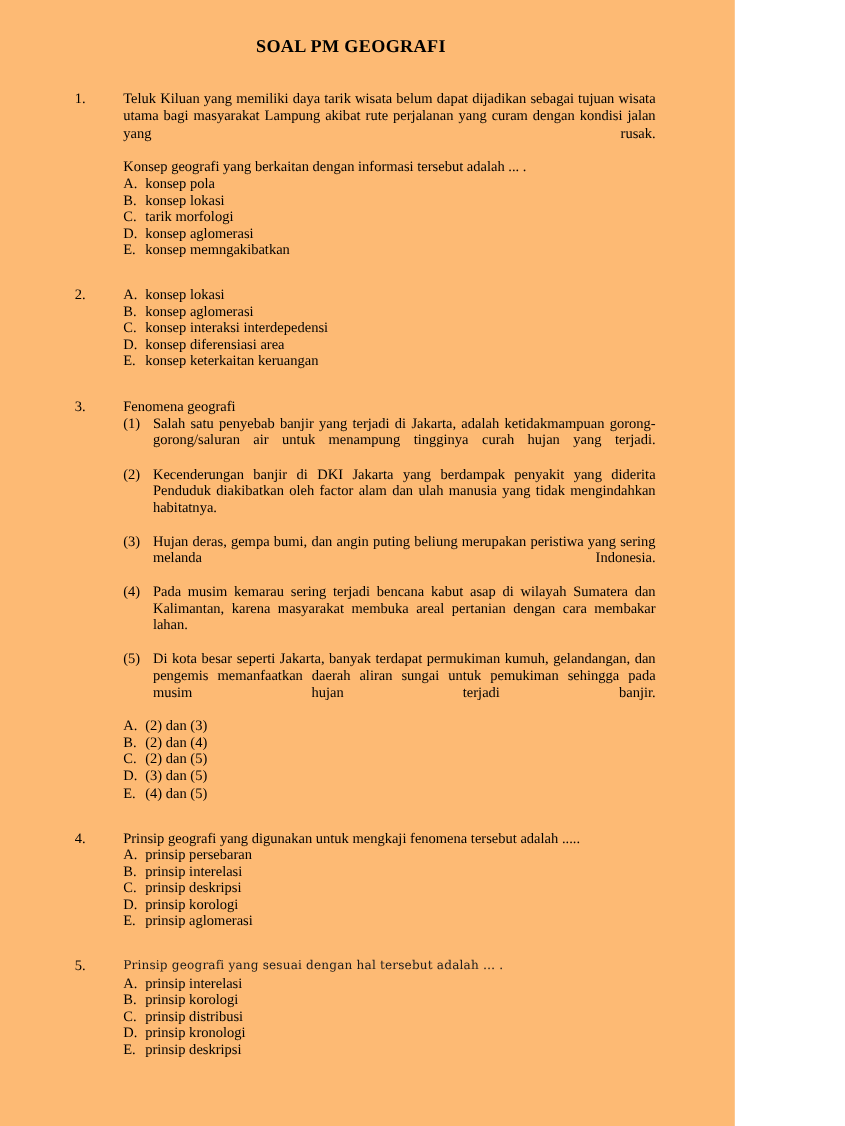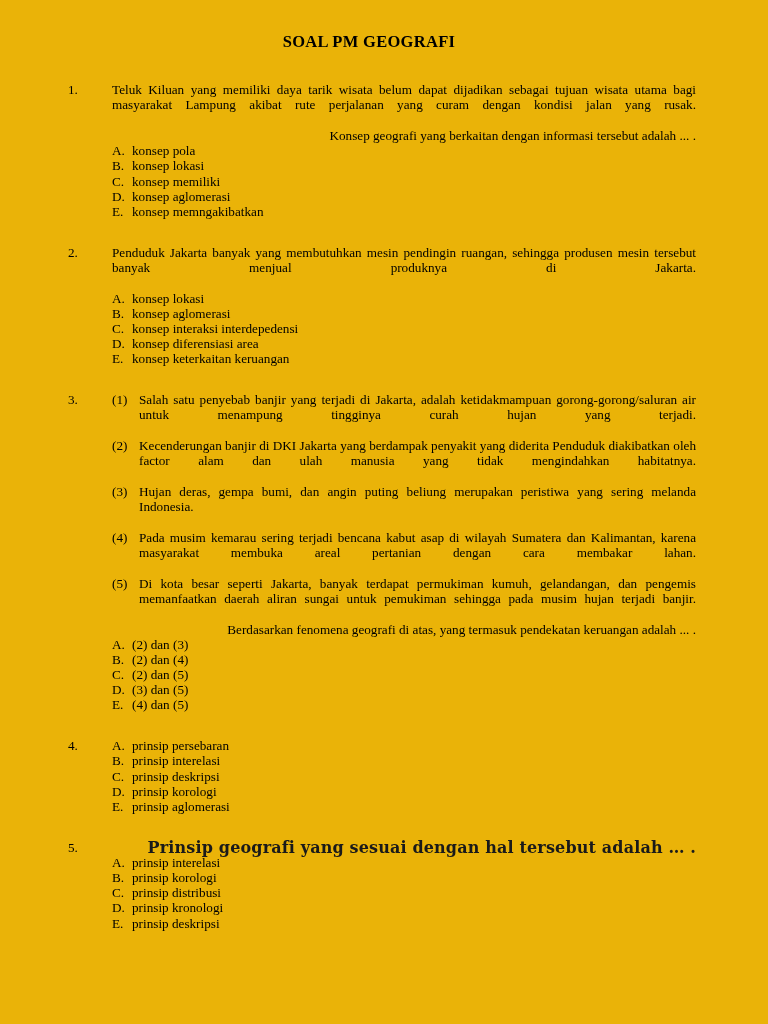--- a/index.html
+++ b/index.html
@@ -12,23 +12,23 @@
     width: 768px;
     height: 1024px;
     overflow: hidden;
     font-family: "Liberation Serif", "DejaVu Serif", serif;
     color: #000000;
     -webkit-font-smoothing: antialiased;
   }
 
   .page {
     position: relative;
-    width: 768px;
+    width: 668px;
     height: 1024px;
-    background: #eab308;
+    background: #fdba74;
     box-sizing: border-box;
     padding: 0;
   }
 
   .doc-title {
     text-align: center;
     font-weight: bold;
     font-size: 16.5px;
     letter-spacing: 0.3px;
     margin: 0;
@@ -75,21 +75,21 @@
   }
   .p-just::after {
     content: "";
     display: inline-block;
     width: 100%;
   }
 
   
   .p-plain {
     margin: 0;
-    text-align: right;
+    text-align: left;
   }
 
   
   .options {
     list-style: none;
     margin: 0;
     padding: 0;
   }
   .option {
     position: relative;
@@ -125,24 +125,23 @@
   }
   .subitem .sub-text::after {
     content: "";
     display: inline-block;
     width: 100%;
   }
 
   
   .alt-face {
     font-family: "DejaVu Serif", "Liberation Serif", serif;
-    font-size: 16px;
+    font-size: 11px;
     letter-spacing: 0.15px;
     color: #1a1a1a;
-    font-weight: bold;
   }
 
   
   .gap-q { height: 18px; }
 </style>
 </head>
 <body>
 
 <div class="page">
 
@@ -152,68 +151,68 @@
 
     <div style="height:27px"></div>
     <div class="question">
       <div class="q-num">1.</div>
       <div class="q-body">
         <div class="p-just"><span class="stem-text">Teluk Kiluan yang memiliki daya tarik wisata belum dapat dijadikan sebagai tujuan wisata utama bagi masyarakat Lampung akibat rute perjalanan yang curam dengan kondisi jalan yang rusak.</span></div>
         <div class="p-plain">Konsep geografi yang berkaitan dengan informasi tersebut adalah ... .</div>
         <div class="options">
           <div class="option"><span class="opt-letter">A.</span><span>konsep pola</span></div>
           <div class="option"><span class="opt-letter">B.</span><span>konsep lokasi</span></div>
-          <div class="option"><span class="opt-letter">C.</span><span>konsep memiliki</span></div>
+          <div class="option"><span class="opt-letter">C.</span><span>tarik morfologi</span></div>
           <div class="option"><span class="opt-letter">D.</span><span>konsep aglomerasi</span></div>
           <div class="option"><span class="opt-letter">E.</span><span>konsep memngakibatkan</span></div>
         </div>
       </div>
     </div>
 
     <div class="gap-q"></div>
     <div class="question">
       <div class="q-num">2.</div>
       <div class="q-body">
-        <div class="p-just"><span>Penduduk Jakarta banyak yang membutuhkan mesin pendingin ruangan, sehingga produsen mesin tersebut banyak menjual produknya di Jakarta.</span></div>
         <div class="options">
           <div class="option"><span class="opt-letter">A.</span><span>konsep lokasi</span></div>
           <div class="option"><span class="opt-letter">B.</span><span>konsep aglomerasi</span></div>
           <div class="option"><span class="opt-letter">C.</span><span>konsep interaksi interdepedensi</span></div>
           <div class="option"><span class="opt-letter">D.</span><span>konsep diferensiasi area</span></div>
           <div class="option"><span class="opt-letter">E.</span><span>konsep keterkaitan keruangan</span></div>
         </div>
       </div>
     </div>
 
     <div class="gap-q"></div>
     <div class="question">
       <div class="q-num">3.</div>
       <div class="q-body">
+        <div class="p-plain">Fenomena geografi</div>
         <div class="subitems">
           <div class="subitem"><span class="sub-marker">(1)</span><span class="sub-text">Salah satu penyebab banjir yang terjadi di Jakarta, adalah ketidakmampuan gorong-gorong/saluran air  untuk menampung tingginya curah hujan yang terjadi.</span></div>
           <div class="subitem"><span class="sub-marker">(2)</span><span class="sub-text">Kecenderungan banjir di DKI Jakarta yang berdampak penyakit yang diderita Penduduk diakibatkan oleh factor alam dan ulah manusia yang tidak mengindahkan habitatnya.</span></div>
           <div class="subitem"><span class="sub-marker">(3)</span><span class="sub-text">Hujan deras, gempa bumi, dan angin puting beliung merupakan peristiwa yang sering melanda Indonesia.</span></div>
           <div class="subitem"><span class="sub-marker">(4)</span><span class="sub-text">Pada musim kemarau sering terjadi bencana kabut asap di wilayah Sumatera dan Kalimantan, karena masyarakat membuka areal pertanian dengan cara membakar lahan.</span></div>
           <div class="subitem"><span class="sub-marker">(5)</span><span class="sub-text">Di kota besar seperti Jakarta, banyak terdapat permukiman kumuh, gelandangan, dan pengemis memanfaatkan daerah aliran sungai untuk pemukiman sehingga pada musim hujan terjadi banjir.</span></div>
         </div>
-        <div class="p-plain">Berdasarkan fenomena geografi di atas, yang termasuk pendekatan keruangan adalah ... .</div>
         <div class="options">
           <div class="option"><span class="opt-letter">A.</span><span>(2) dan (3)</span></div>
           <div class="option"><span class="opt-letter">B.</span><span>(2) dan (4)</span></div>
           <div class="option"><span class="opt-letter">C.</span><span>(2) dan (5)</span></div>
           <div class="option"><span class="opt-letter">D.</span><span>(3) dan (5)</span></div>
           <div class="option"><span class="opt-letter">E.</span><span>(4) dan (5)</span></div>
         </div>
       </div>
     </div>
 
     <div class="gap-q"></div>
     <div class="question">
       <div class="q-num">4.</div>
       <div class="q-body">
+        <div class="p-plain">Prinsip geografi yang digunakan untuk mengkaji fenomena tersebut adalah .....</div>
         <div class="options">
           <div class="option"><span class="opt-letter">A.</span><span>prinsip persebaran</span></div>
           <div class="option"><span class="opt-letter">B.</span><span>prinsip interelasi</span></div>
           <div class="option"><span class="opt-letter">C.</span><span>prinsip deskripsi</span></div>
           <div class="option"><span class="opt-letter">D.</span><span>prinsip korologi</span></div>
           <div class="option"><span class="opt-letter">E.</span><span>prinsip aglomerasi</span></div>
         </div>
       </div>
     </div>
 

